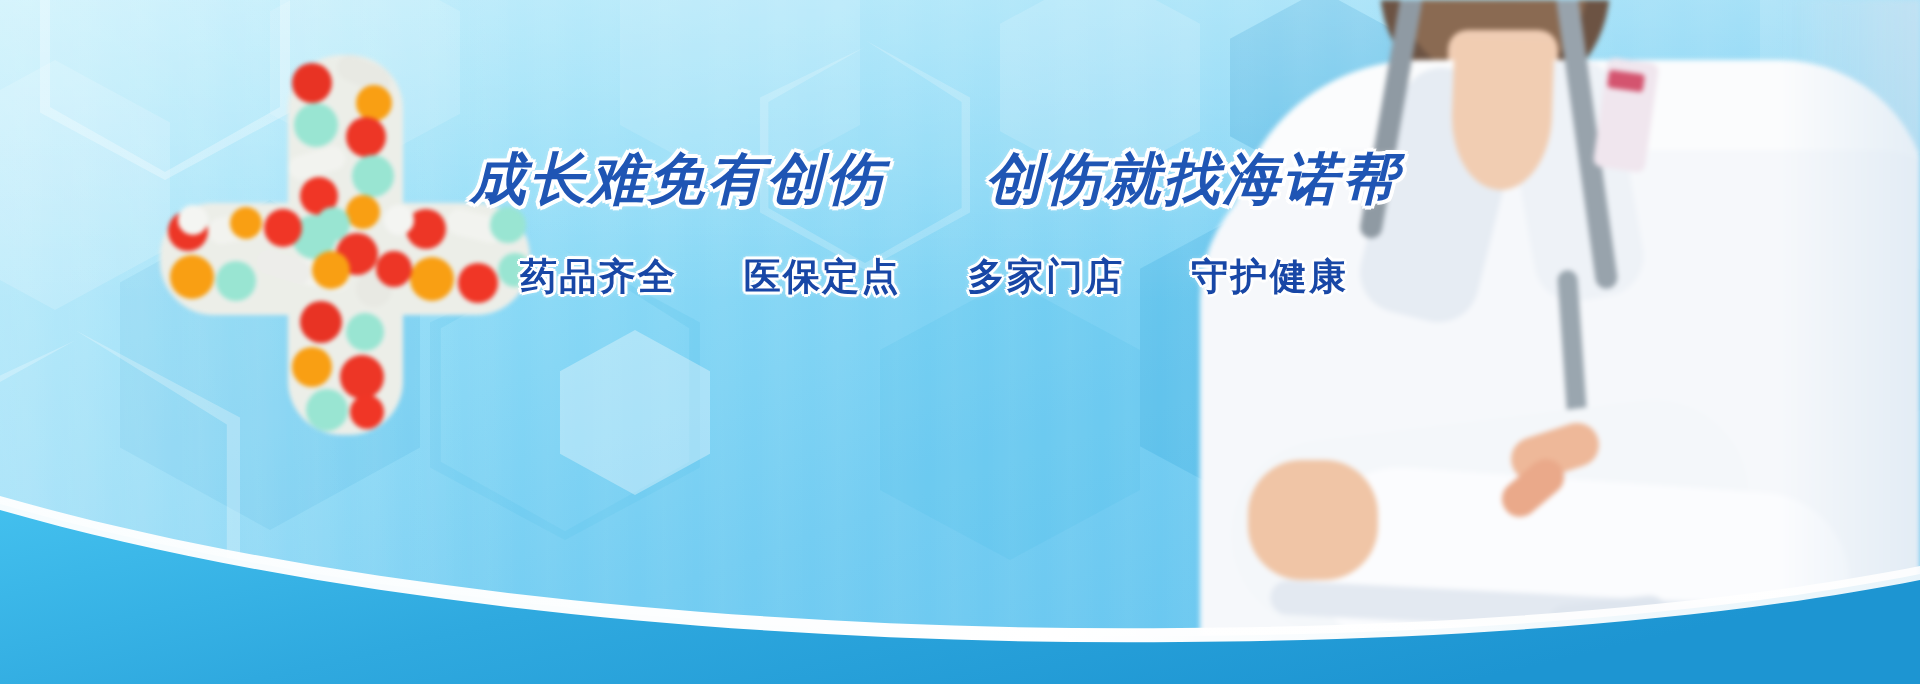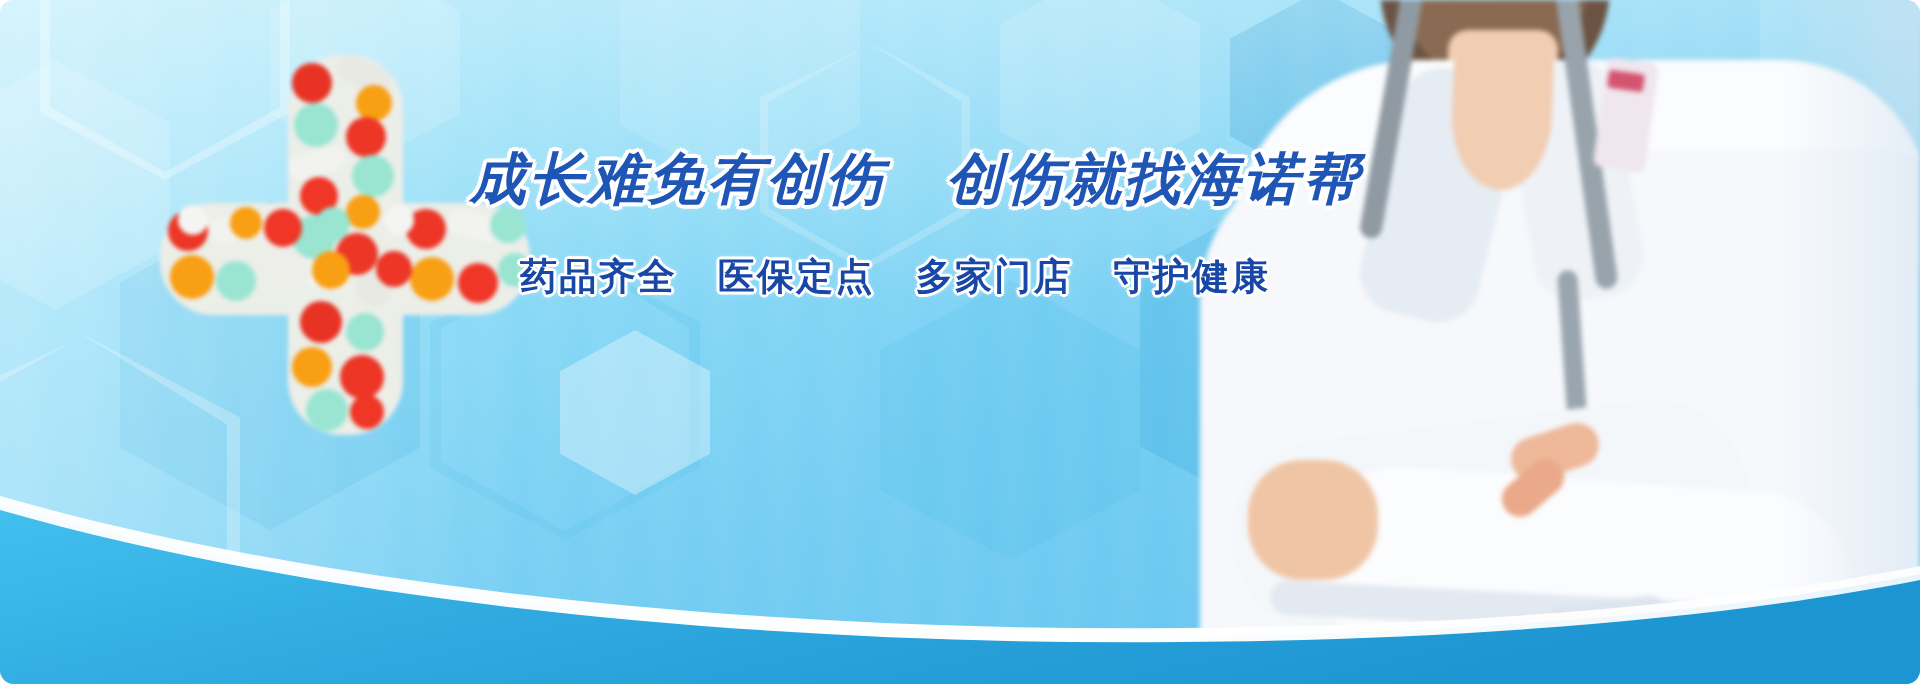--- a/index.html
+++ b/index.html
@@ -1,20 +1,19 @@
 <!DOCTYPE html>
 <html><head>
 <meta charset="utf-8">
 <style>
   html,body{margin:0;padding:0;background:#fff;}
   #stage{
     position:relative;width:1920px;height:684px;overflow:hidden;
-    font-family:Liberation Serif, serif;
+    font-family:Liberation Mono, monospace;
     background:linear-gradient(160deg,#a9e8fa 0%,#8fdcf7 28%,#74cdf2 60%,#5cc0ee 100%);
-    border-radius:14px;
   }
   
   .hexfield{position:absolute;inset:0;}
   .hex{
     position:absolute;
     clip-path:polygon(50% 0%,100% 25%,100% 75%,50% 100%,0% 75%,0% 25%);
   }
   .hexline{
     position:absolute;
     clip-path:polygon(50% 0%,100% 25%,100% 75%,50% 100%,0% 75%,0% 25%,

